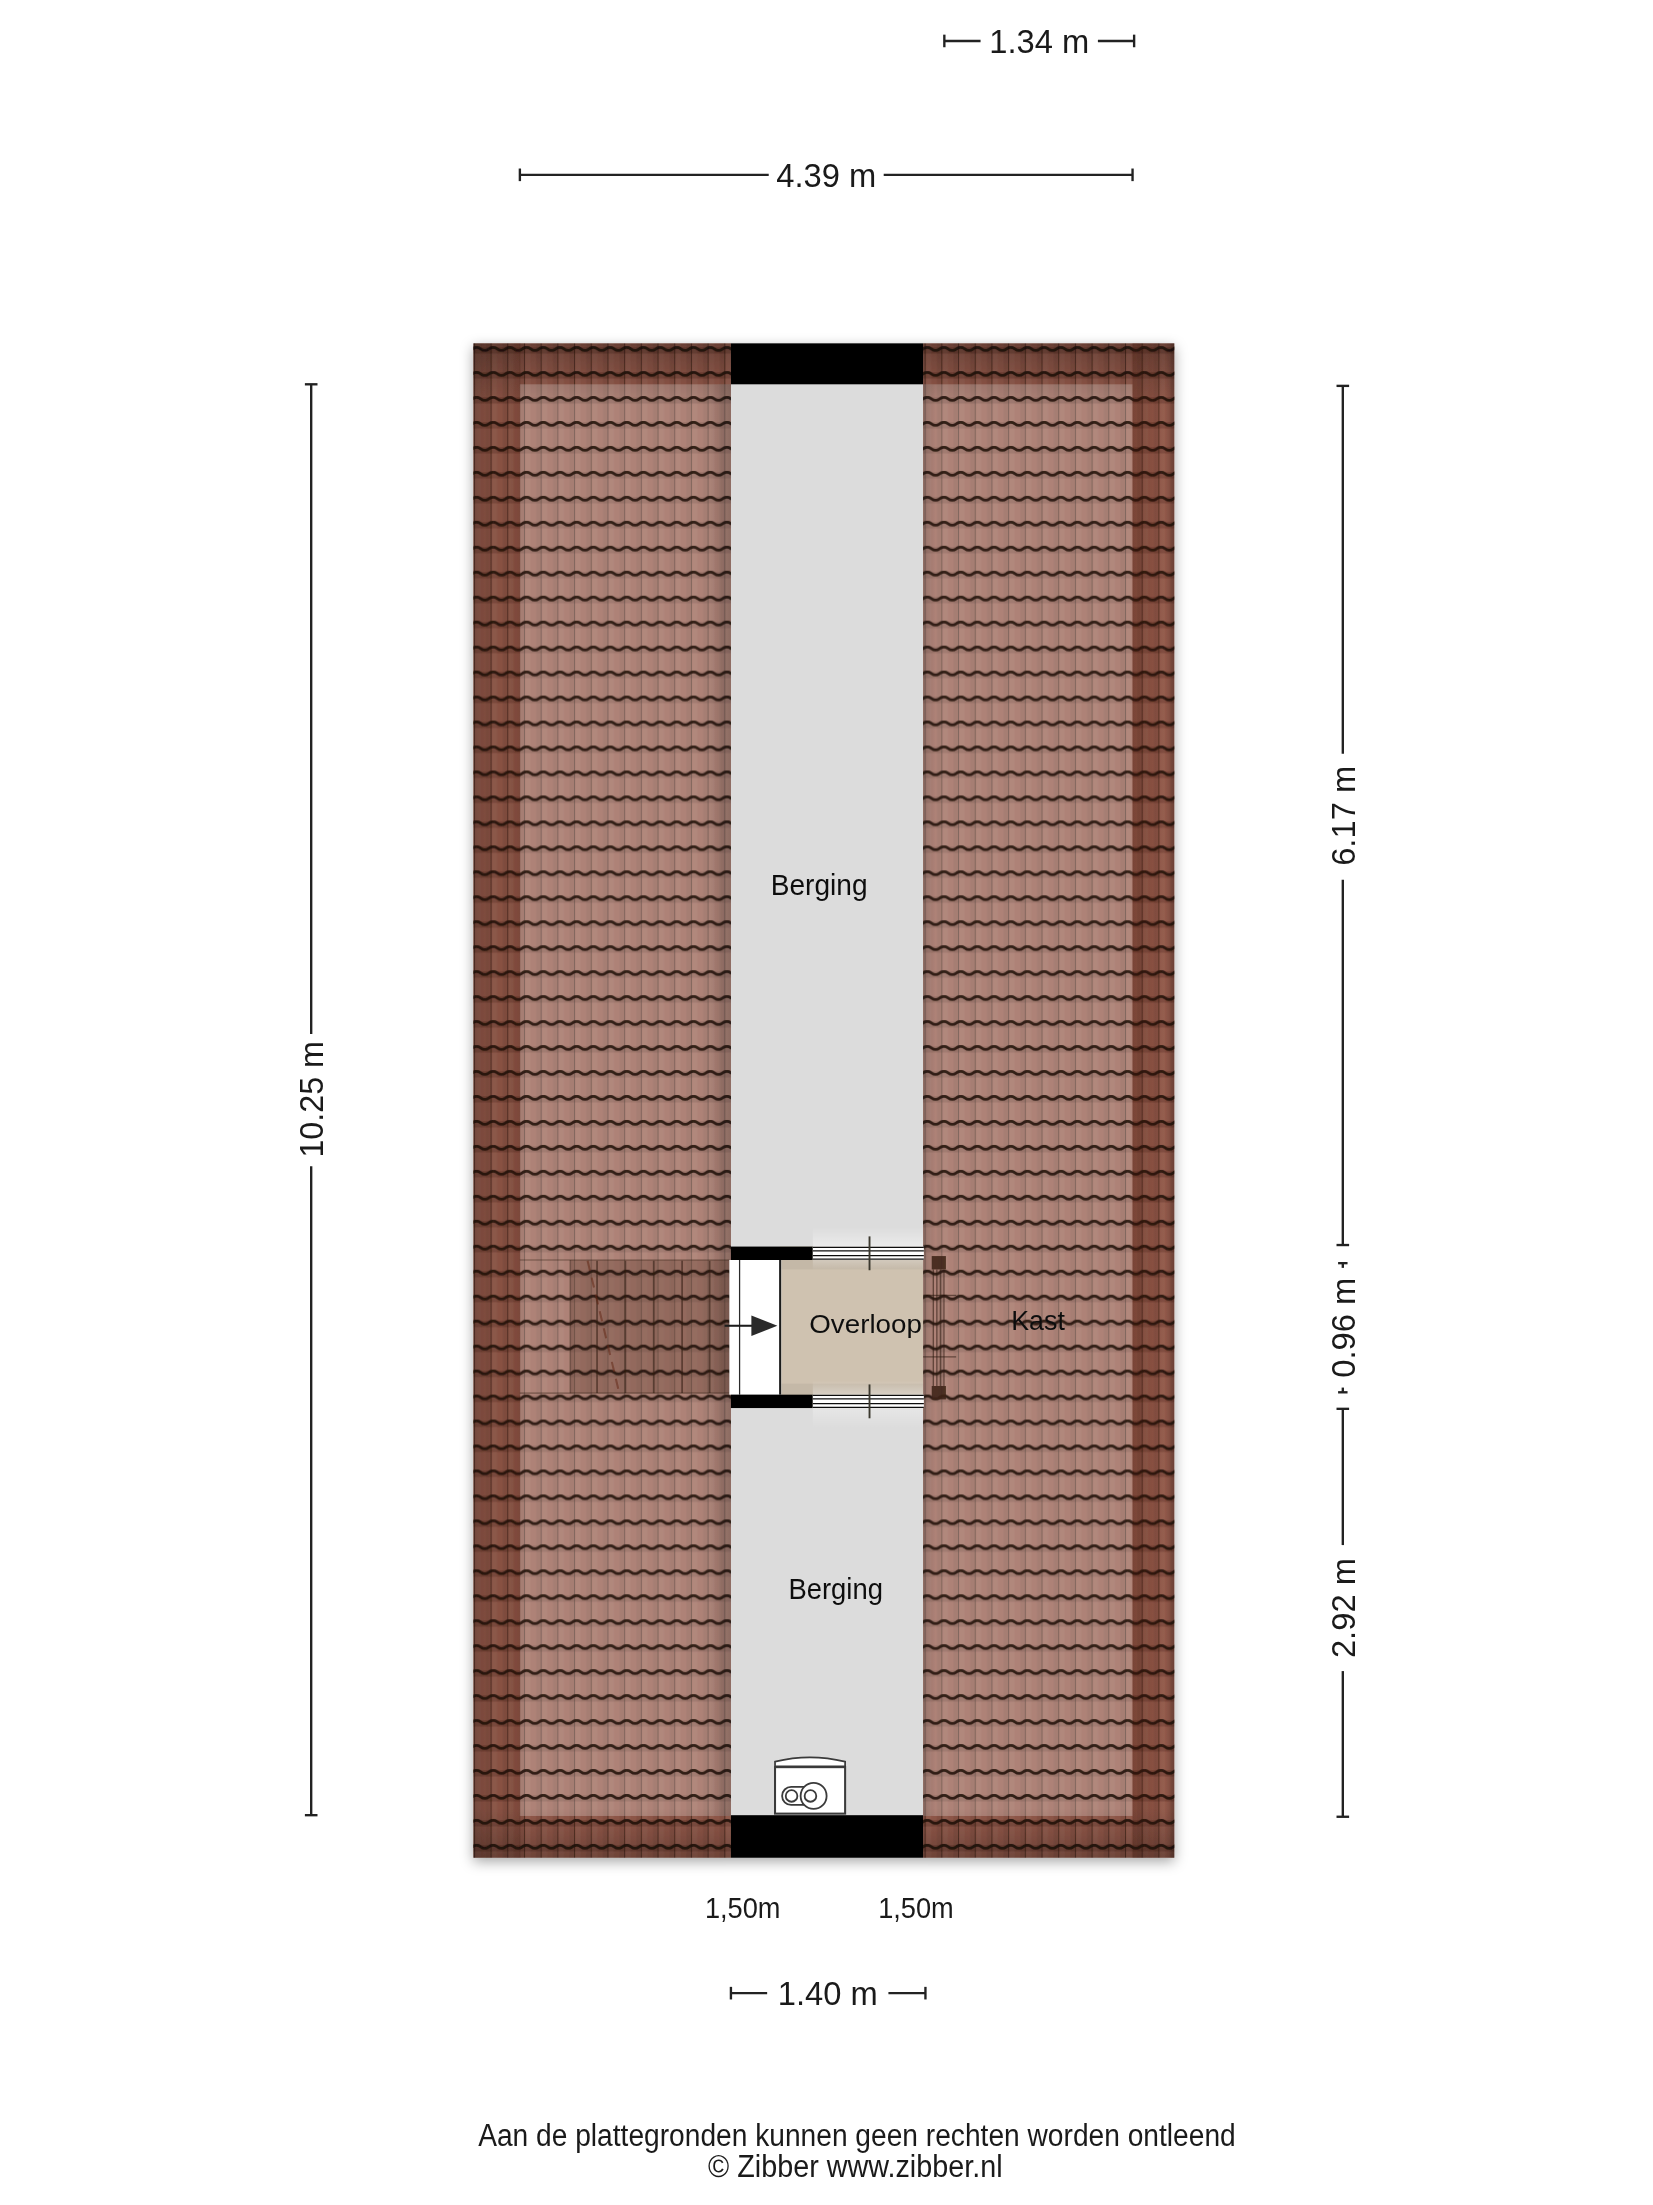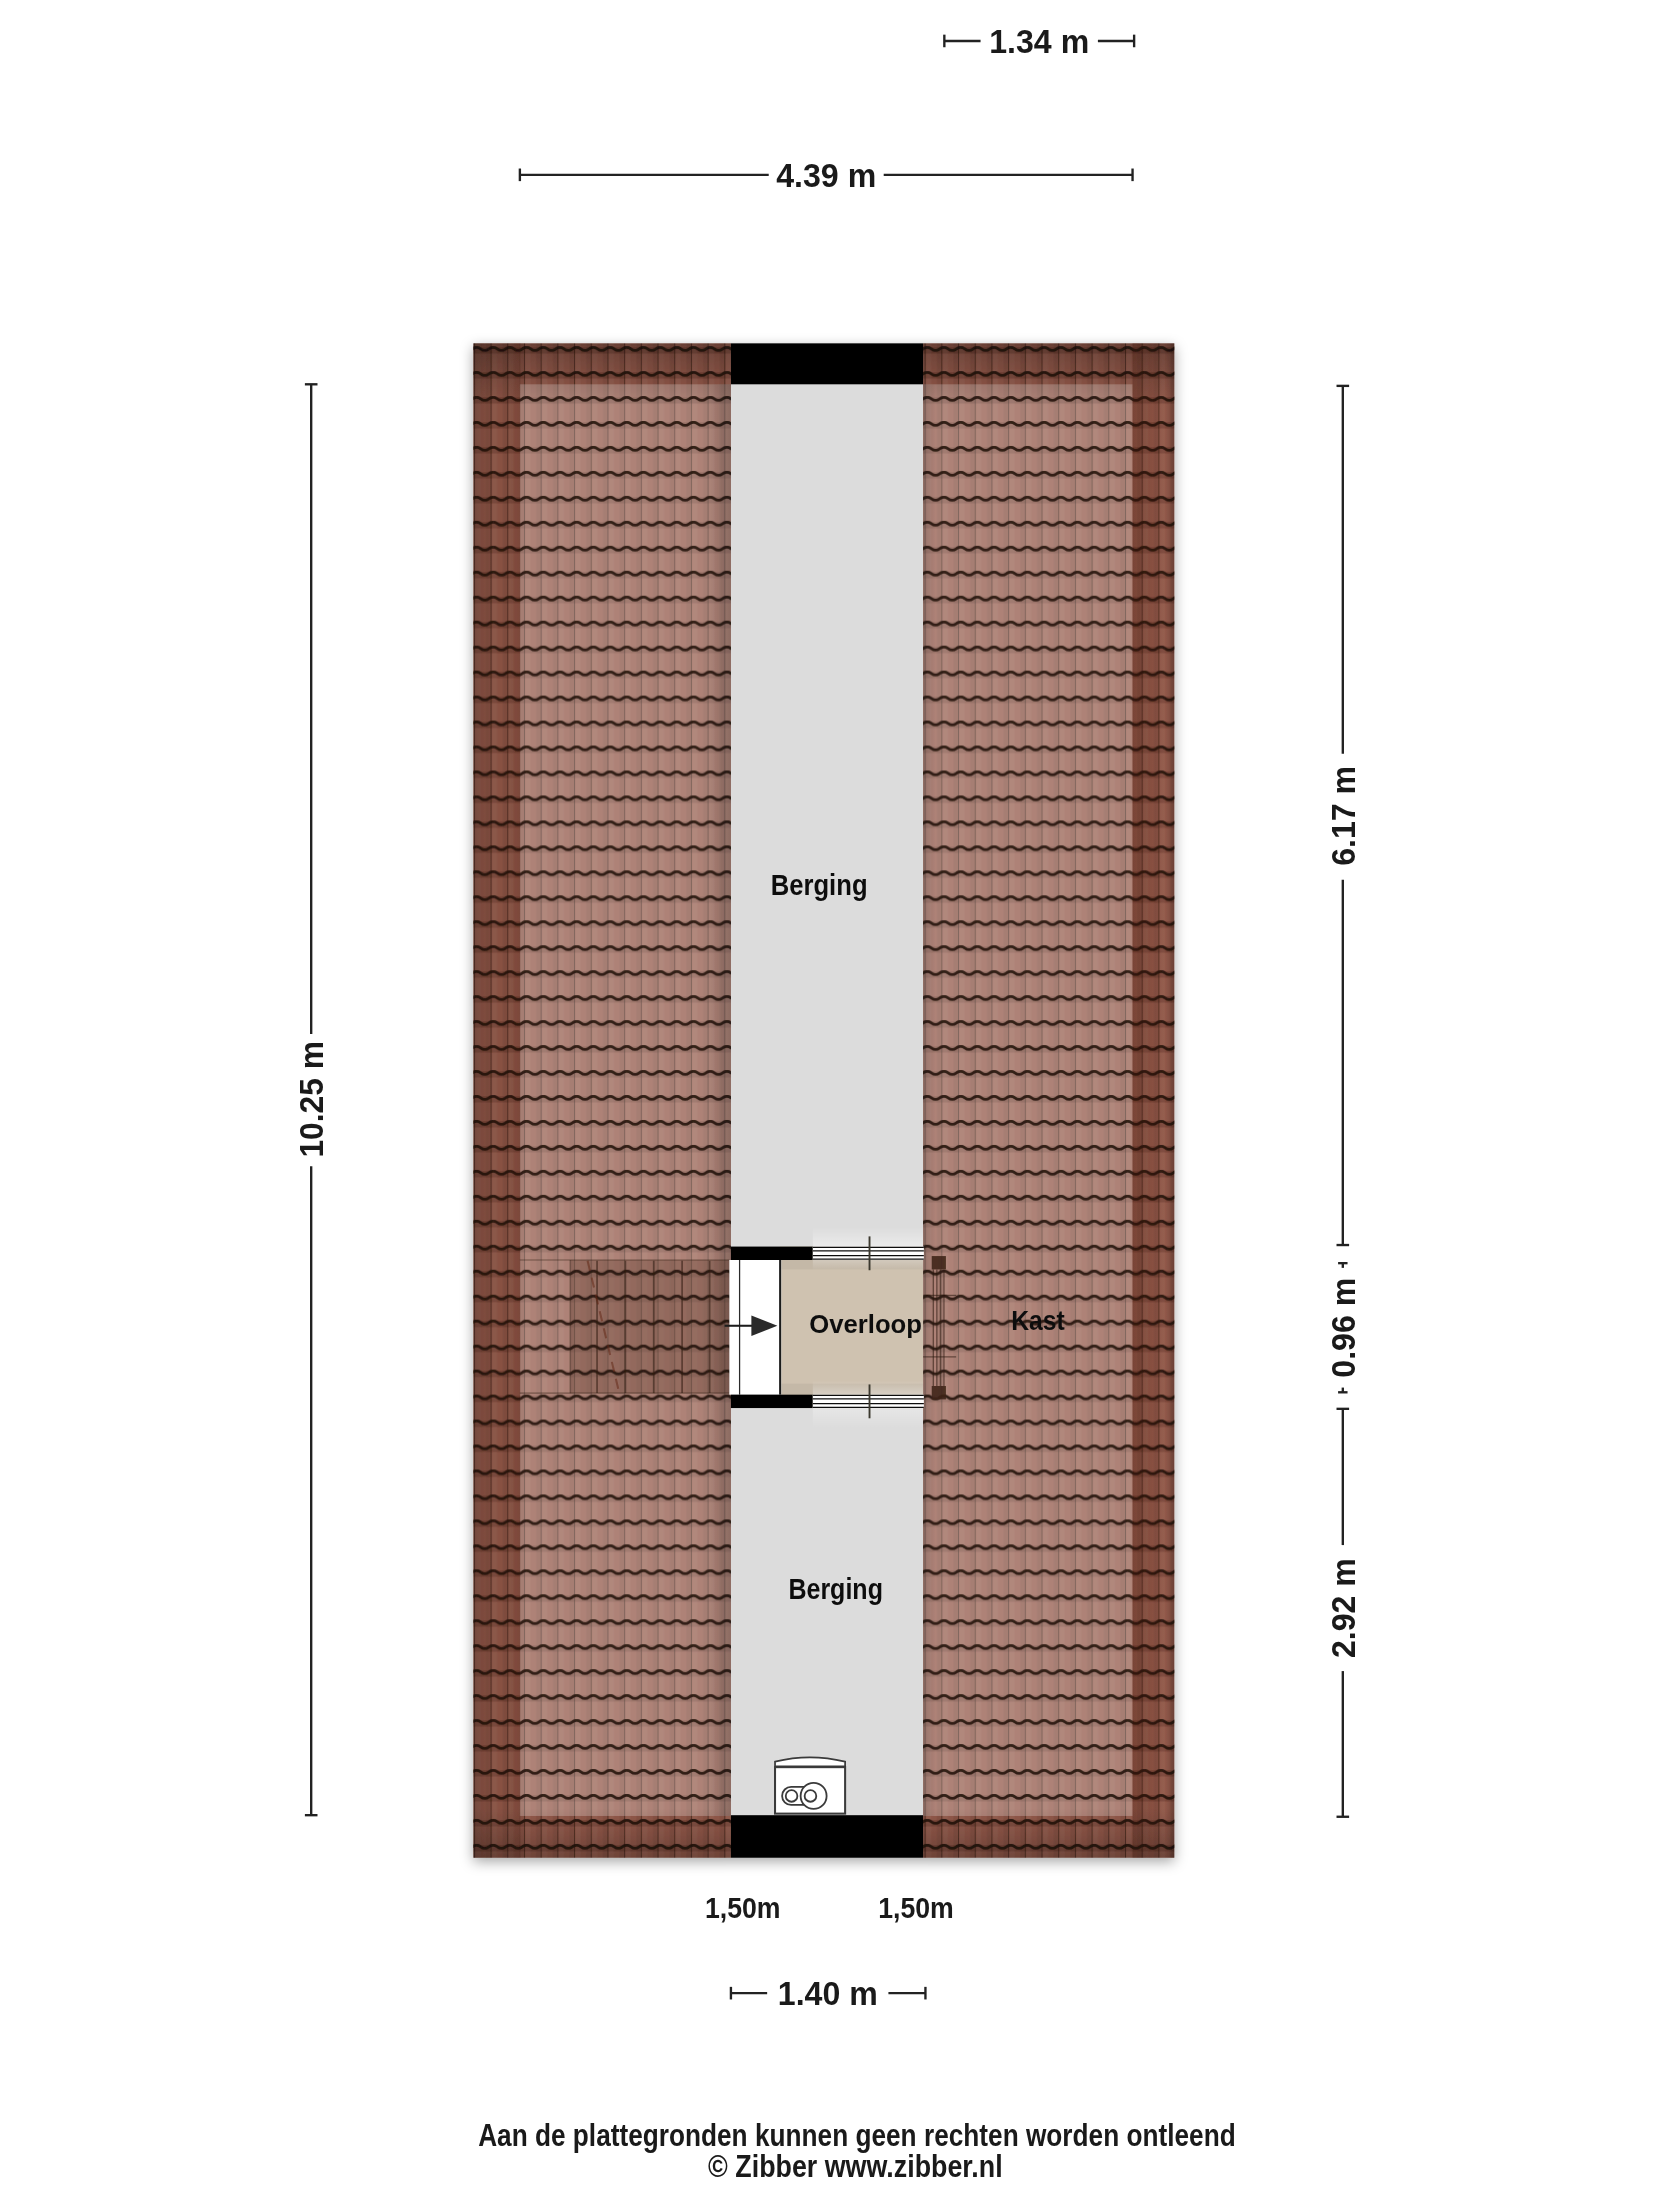--- a/index.html
+++ b/index.html
@@ -1,17 +1,17 @@
 <!DOCTYPE html>
 <html style="font-size:12.6px"><head>
 <meta charset="utf-8">
 <style>
   html,body{margin:0;padding:0;background:#ffffff;}
   .page{position:relative;width:1654px;height:2205px;background:#fff;overflow:hidden;
-        font-family:"Liberation Sans", sans-serif;font-weight:bold;}
+        font-family:"Liberation Sans", sans-serif;}
   svg{display:block;}
 </style>
 </head>
 <body>
 <div class="page">
 <svg width="1654" height="2205" viewBox="0 0 2100 2800" xmlns="http://www.w3.org/2000/svg">
 <defs>
   <pattern id="tlbody" width="21.2" height="31.7" patternUnits="userSpaceOnUse" patternTransform="translate(8,27.4)">
     <rect width="21.2" height="31.7" fill="#93594a"></rect>
     <rect width="21.2" height="8" y="1.5" fill="rgba(60,25,12,0.26)"></rect>

